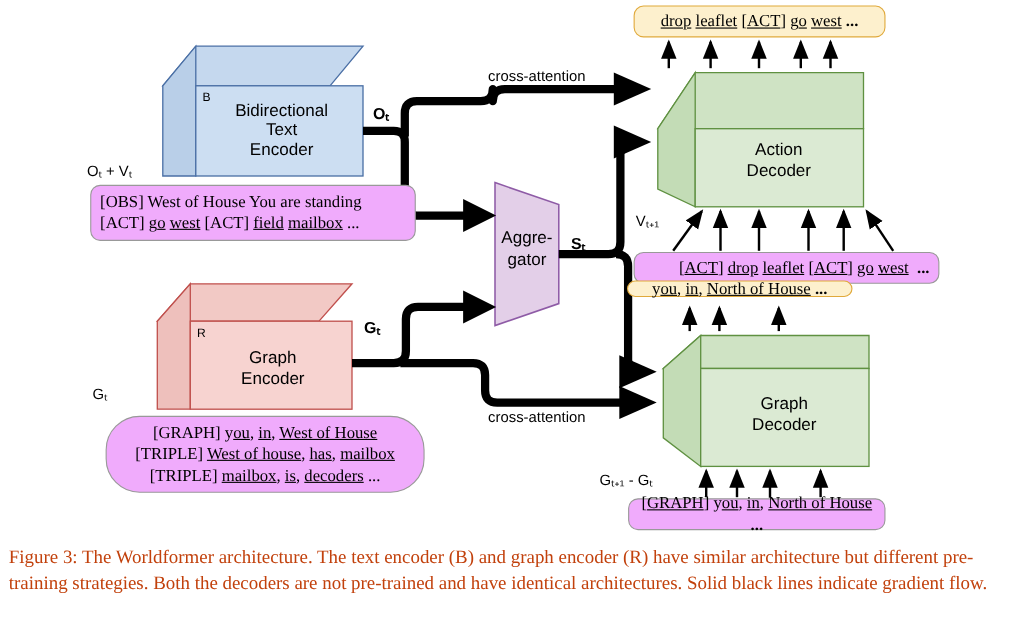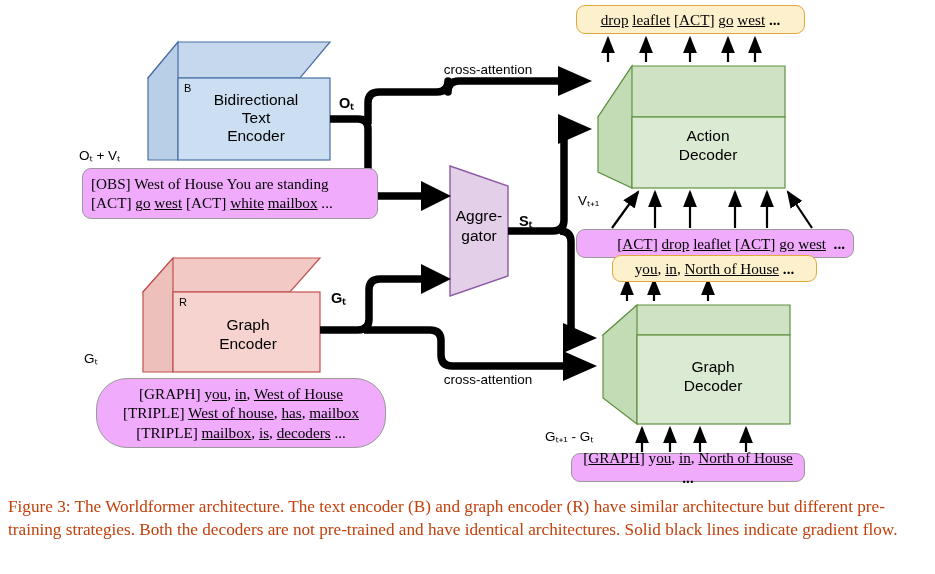--- a/index.html
+++ b/index.html
@@ -206,38 +206,38 @@
     <g stroke="#000" stroke-width="2.2" fill="none">
       <line x1="642" y1="452" x2="642" y2="428" marker-end="url(#arrowThin)"></line>
       <line x1="670" y1="452" x2="670" y2="428" marker-end="url(#arrowThin)"></line>
       <line x1="700" y1="452" x2="700" y2="428" marker-end="url(#arrowThin)"></line>
       <line x1="746" y1="452" x2="746" y2="428" marker-end="url(#arrowThin)"></line>
     </g>
   </svg>
 
   <div class="seq-box seq-grey" style="left:82px; top:168px; width:296px;">
     <div>[OBS] West of House You are standing</div>
-    <div>[ACT] g<u>o</u> <u>west</u> [ACT] <u>white</u> <u>mailbox</u> ...</div>
+    <div>[ACT] g<u>o</u> <u>west</u> [ACT] <u>field</u> <u>mailbox</u> ...</div>
   </div>
 
   <div class="seq-box seq-grey" style="left:96px; top:378px; width:290px; text-align:center;border-radius:31px;">
     <div>[GRAPH] y<u>ou</u>, <u>in</u>, <u>West of House</u></div>
     <div>[TRIPLE] <u>West of house</u>, <u>has</u>, <u>mailbox</u></div>
     <div>[TRIPLE] <u>mailbox</u>, <u>is</u>, <u>decoders</u> ...</div>
   </div>
 
   <div class="seq-box seq-yellow" style="left:576px; top:5px; width:229px; height:29px; text-align:center;">
     <div><u>drop</u> <u>leaflet</u> [<u>ACT</u>] g<u>o</u> <u>west</u> <b>...</b></div>
   </div>
 
   <div class="seq-box seq-grey" style="left:576px; top:229px; width:278px; height:29px; text-align:right;">
     <div>[<u>ACT</u>] <u>drop</u> <u>leaflet</u> [<u>ACT</u>] <u>go</u> <u>west</u> &nbsp;<b>...</b></div>
   </div>
 
-  <div class="seq-box seq-yellow" style="left:612px; top:255px; width:205px; height:27px; text-align:center;">
+  <div class="seq-box seq-yellow" style="left:570px; top:255px; width:205px; height:15px; text-align:center;">
     <div>y<u>ou</u>, <u>in</u>, <u>North of House</u> <b>...</b></div>
   </div>
 
   <div class="seq-box seq-grey" style="left:571px; top:453px; width:234px; height:29px; text-align:center;">
     <div>[<u>GRAPH</u>] y<u>ou</u>, <u>in</u>, <u>North of House</u> <b>...</b></div>
   </div>
 </div>
 
 <div class="caption">Figure 3: The Worldformer architecture. The text encoder (B) and graph encoder (R) have similar architecture but different pre-training strategies.  Both the decoders are not pre-trained and have identical architectures. Solid black lines indicate gradient flow.</div>
 

